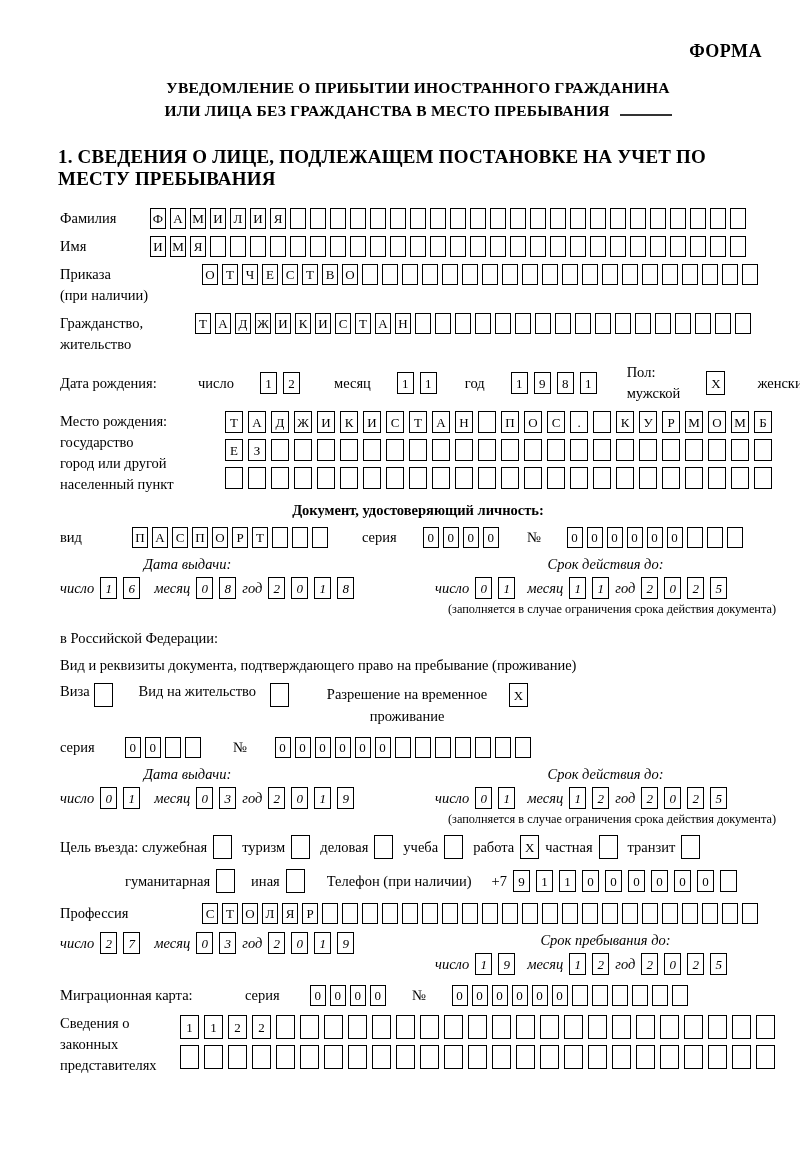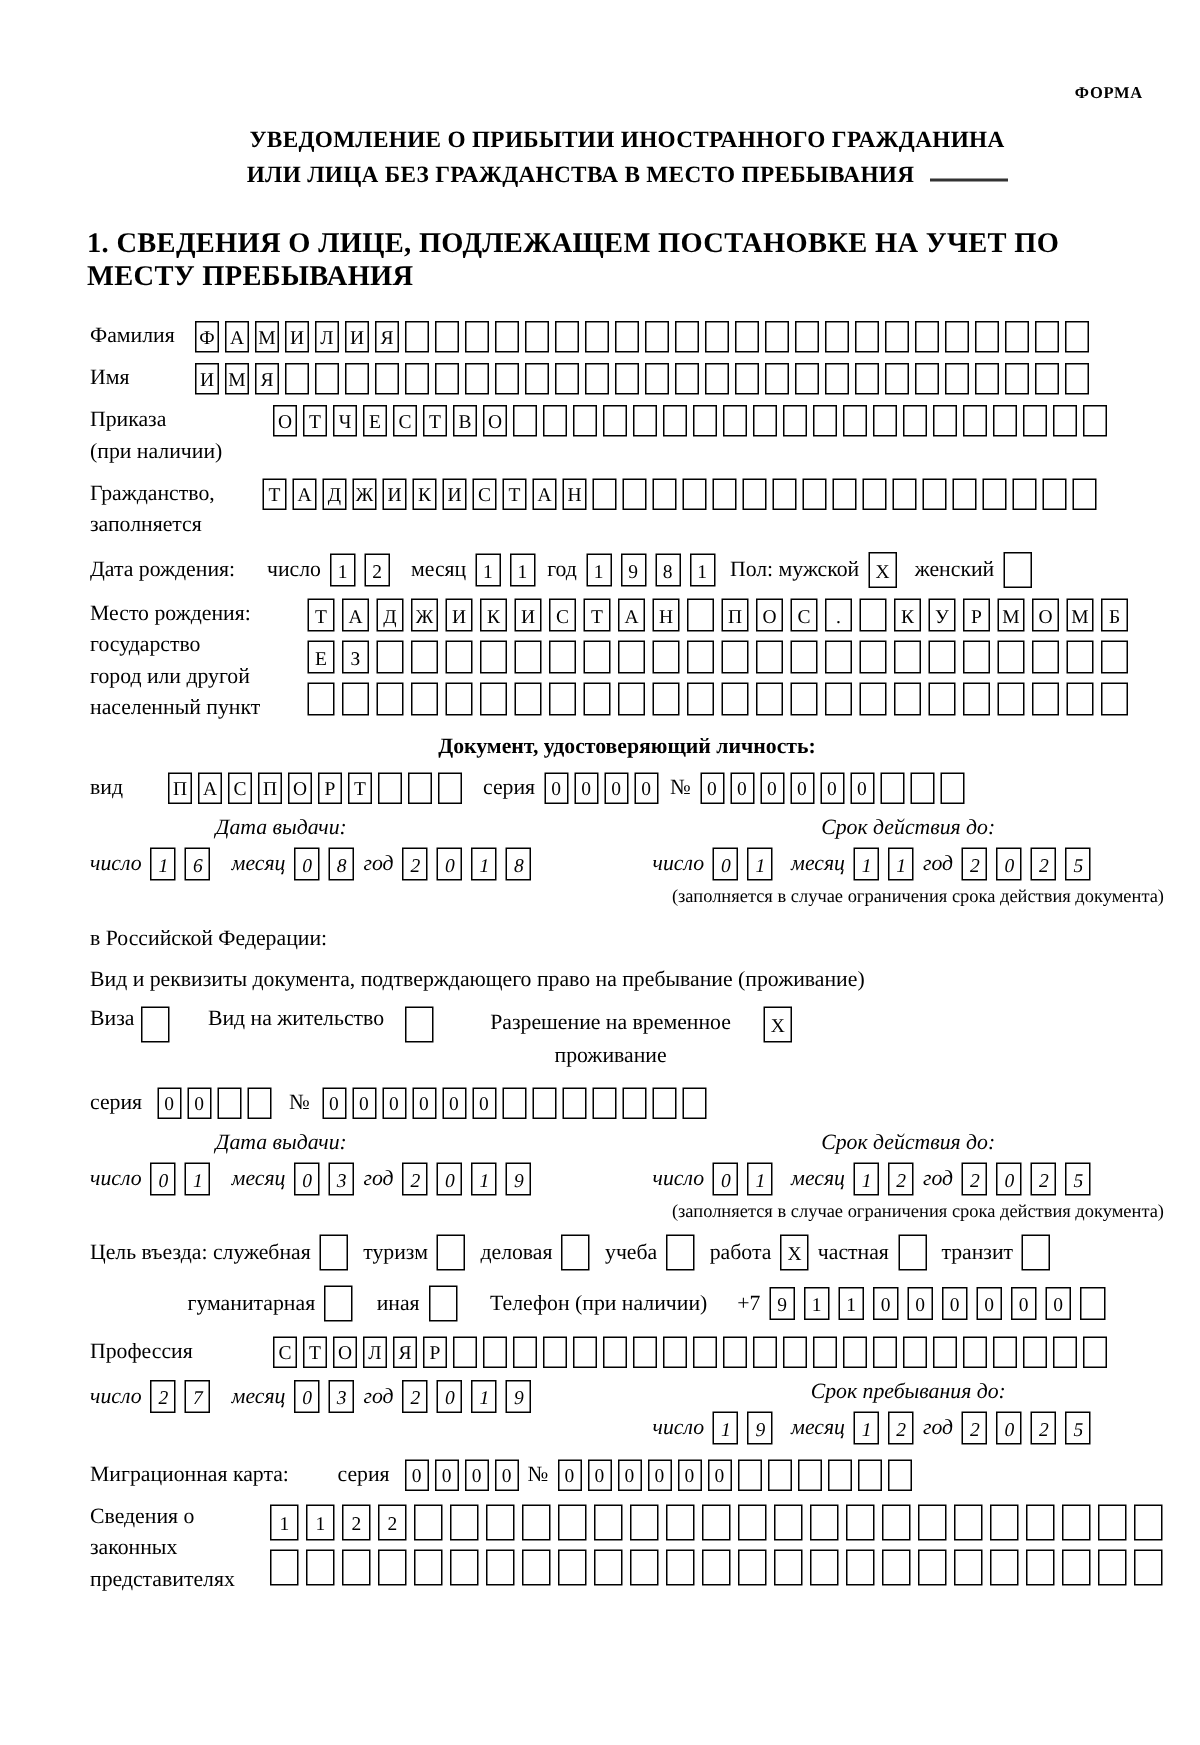--- a/index.html
+++ b/index.html
@@ -1,24 +1,24 @@
 <!DOCTYPE html>
 <html><head>
 <meta charset="utf-8">
 <style>
   html,body{margin:0;padding:0;background:#fff;}
   body{width:800px;height:1163px;overflow:hidden;font-family:"Liberation Serif","DejaVu Serif",serif;color:#000;}
   .page{padding:36px 24px 0 60px;position:relative;width:716px;}
   .hdr{margin-left:555px;font-size:13.5px;line-height:19px;}
   .hdr .gap{height:4px;}
-  .forma{font-weight:bold;font-size:11px;text-align:right;padding-right:14px;margin-top:20px;letter-spacing:.5px;}
+  .forma{font-weight:bold;font-size:18px;text-align:right;padding-right:14px;margin-top:5px;letter-spacing:.5px;}
   .title{text-align:center;font-weight:bold;font-size:15.5px;line-height:23px;margin-top:14px;letter-spacing:.2px;}
   .blank-line{display:inline-block;width:52px;border-bottom:2px solid #333;margin-left:10px;vertical-align:baseline;}
   .sec{font-weight:bold;font-size:19px;margin:24px 0 18px -2px;letter-spacing:.2px;}
-  .frow{display:flex;align-items:flex-start;margin-bottom:7px;font-size:14.5px;line-height:21px;}
+  .frow{display:flex;align-items:flex-start;margin-bottom:7px;font-size:14.5px;line-height:21px;gap:20px;}
   .flabel{flex-shrink:0;}
   .w70{width:70px;} .w122{width:122px;} .w145{width:145px;}
   .cells{display:inline-flex;flex-wrap:nowrap;}
   .cell{display:inline-flex;align-items:center;justify-content:center;flex-shrink:0;
         width:14px;height:19px;border:1.5px solid #000;margin-right:4px;
         font-size:13px;line-height:1;background:#fff;}
   .cells--wide .cell{width:16px;height:20px;margin-right:5px;}
   .cells--tall .cell{width:17px;height:22px;margin-right:5px;}
   .dcells .cell{width:15px;height:20px;margin-right:6px;}
   .checkbox{display:inline-flex;}
@@ -163,21 +163,21 @@
         <span class="cell"></span>
         <span class="cell"></span>
         <span class="cell"></span>
         <span class="cell"></span>
       </span>
   </div>
 
   <div class="frow">
     <span class="flabel" style="width:115px">
       <span>Гражданство,</span><br>
-      <span>заполняется</span>
+      <span>жительство</span>
     </span>
     <span class="cells">
         <span class="cell">Т</span>
         <span class="cell">А</span>
         <span class="cell">Д</span>
         <span class="cell">Ж</span>
         <span class="cell">И</span>
         <span class="cell">К</span>
         <span class="cell">И</span>
         <span class="cell">С</span>

